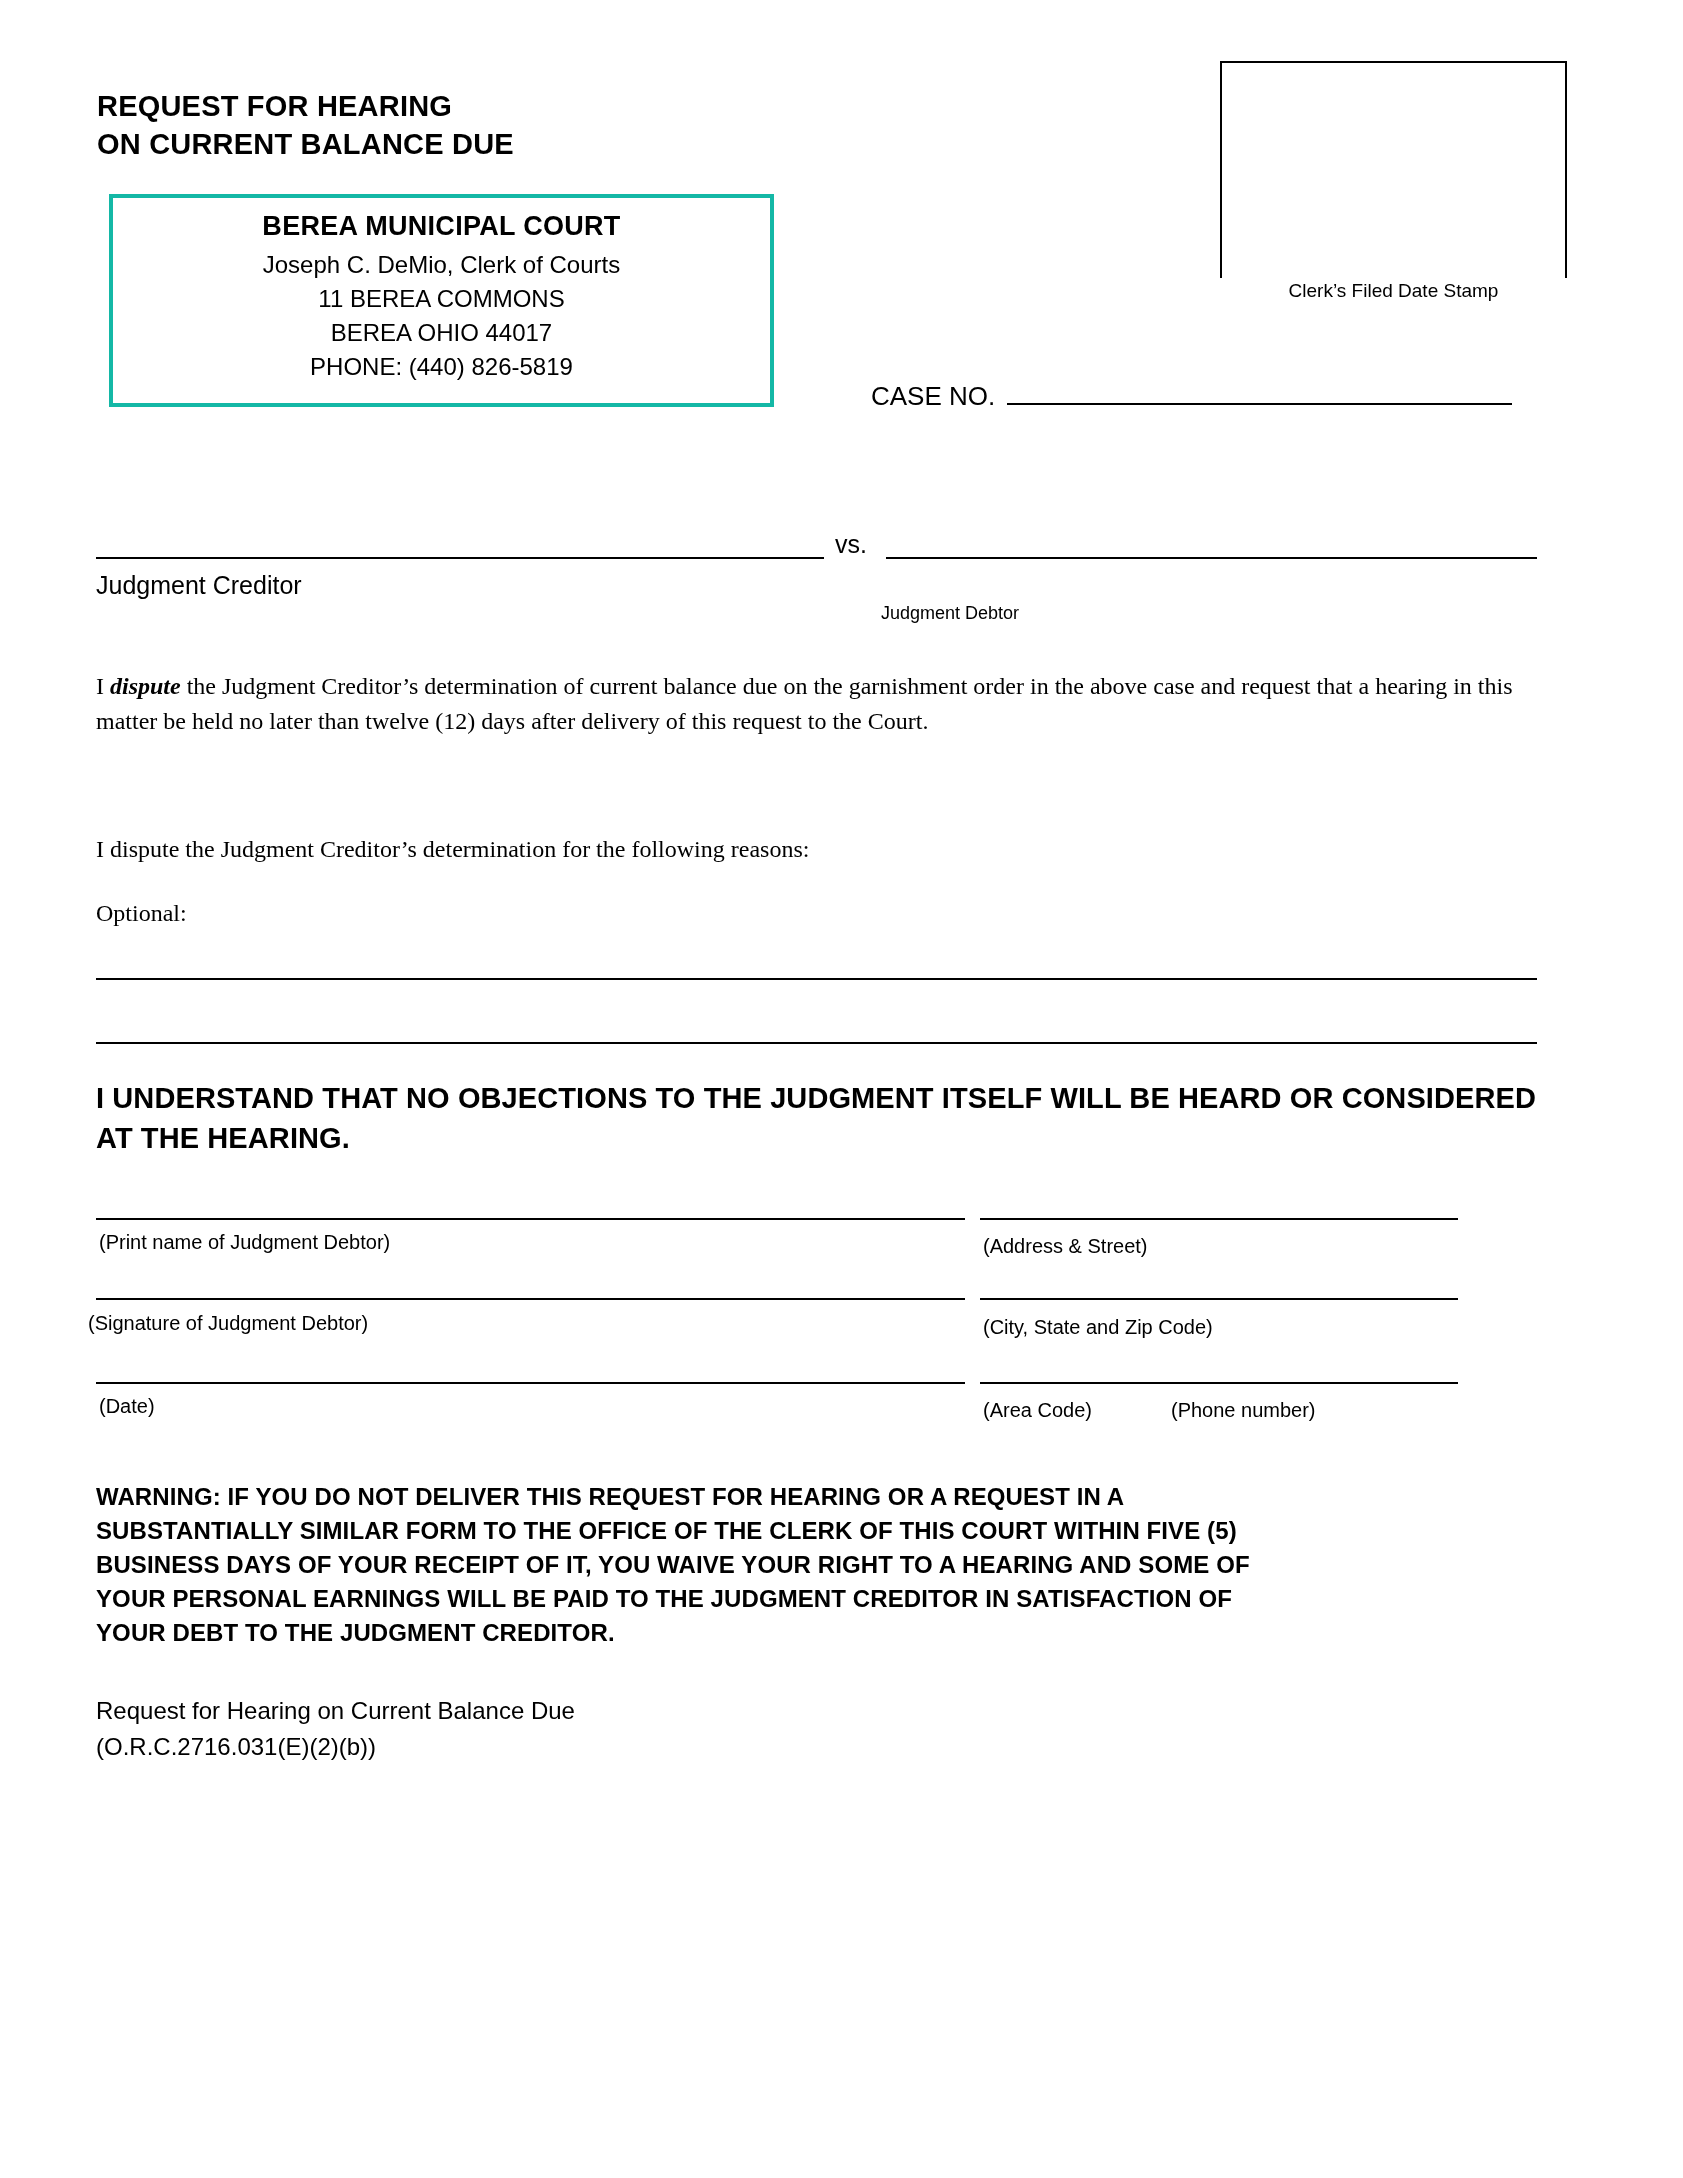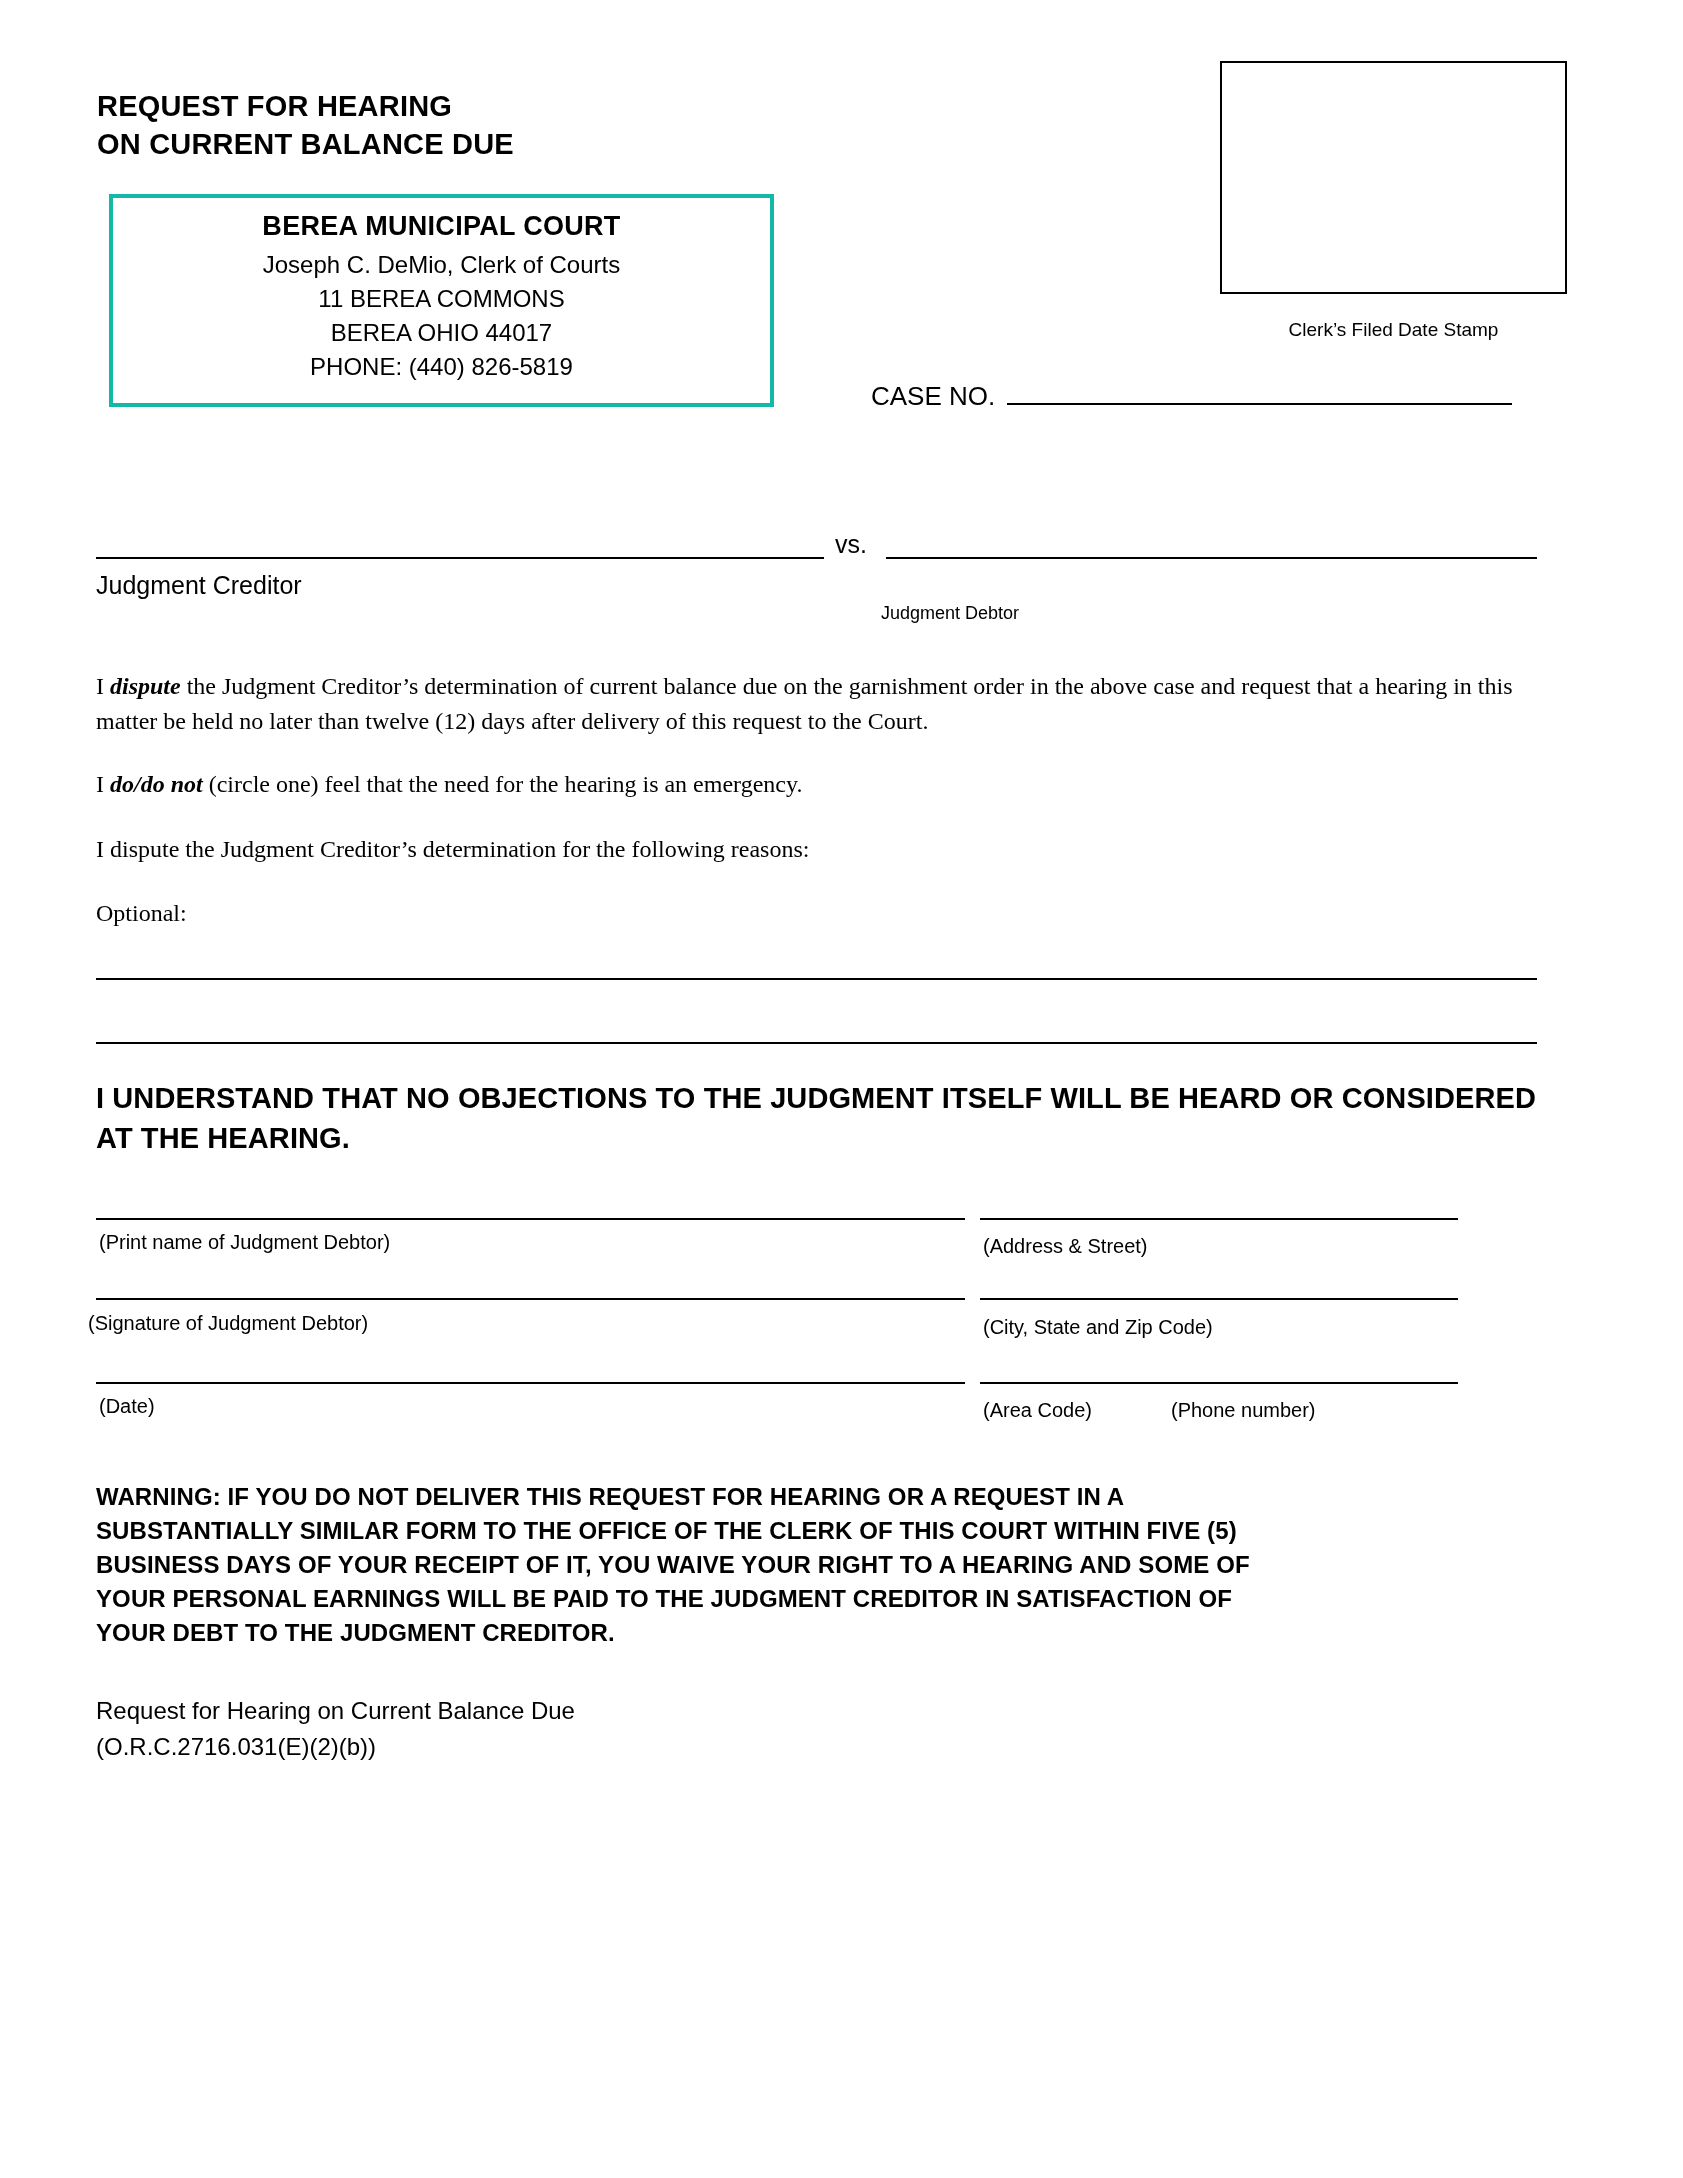--- a/index.html
+++ b/index.html
@@ -68,21 +68,20 @@
   }
   .stamp-label {
     position: absolute;
     left: 1220px;
     top: 278px;
     width: 347px;
     text-align: center;
     font-size: 19px;
     background: #ffffff;
     padding: 2px 0;
-    margin-top: 39px;
   }
 
   .case-no {
     position: absolute;
     left: 871px;
     top: 381px;
     font-size: 26px;
     white-space: nowrap;
   }
   .case-no .rule {
@@ -238,23 +237,20 @@
   <div class="party-left-rule"></div>
   <div class="vs">vs.</div>
   <div class="party-right-rule"></div>
   <div class="party-left-label">Judgment Creditor</div>
   <div class="party-right-label">Judgment Debtor</div>
 
   <div class="para p1">
     <span>I </span><b><i>dispute</i></b><span> the Judgment Creditor’s determination of current balance due on the garnishment order in the above case and request that a hearing in this matter be held no later than twelve (12) days after delivery of this request to the Court.</span>
   </div>
 
-  <div class="para p2">
-    <span>I </span><b><i>do/do not</i></b><span> (circle one) feel that the need for the hearing is an emergency.</span>
-  </div>
 
   <div class="para p3">I dispute the Judgment Creditor’s determination for the following reasons:</div>
   <div class="para p4">Optional:</div>
 
   <div class="blank-rule r1"></div>
   <div class="blank-rule r2"></div>
 
   <div class="understand">I UNDERSTAND THAT NO OBJECTIONS TO THE JUDGMENT ITSELF WILL BE HEARD OR CONSIDERED AT THE HEARING.</div>
 
   <div class="sig-rule sl-col-left sig-r1"></div>

